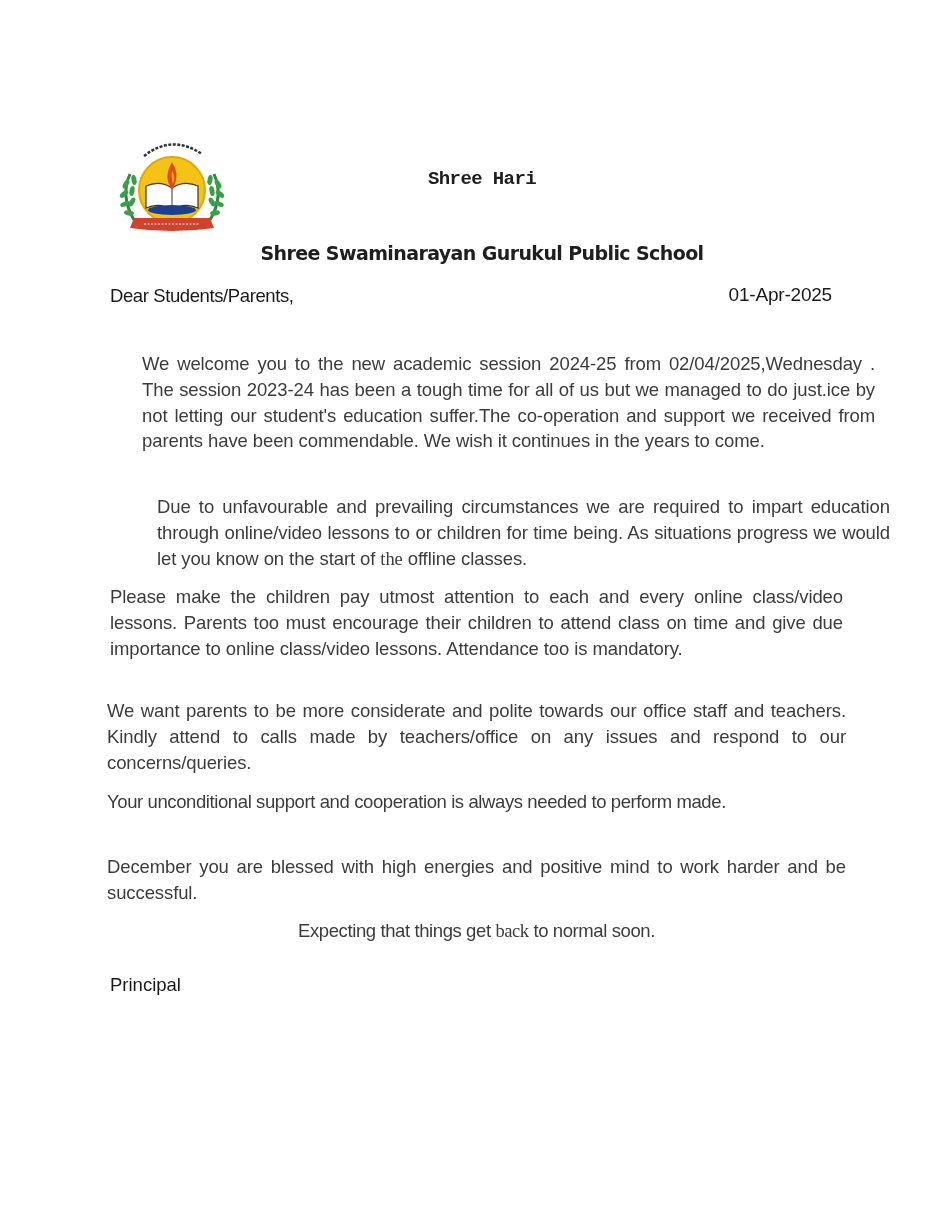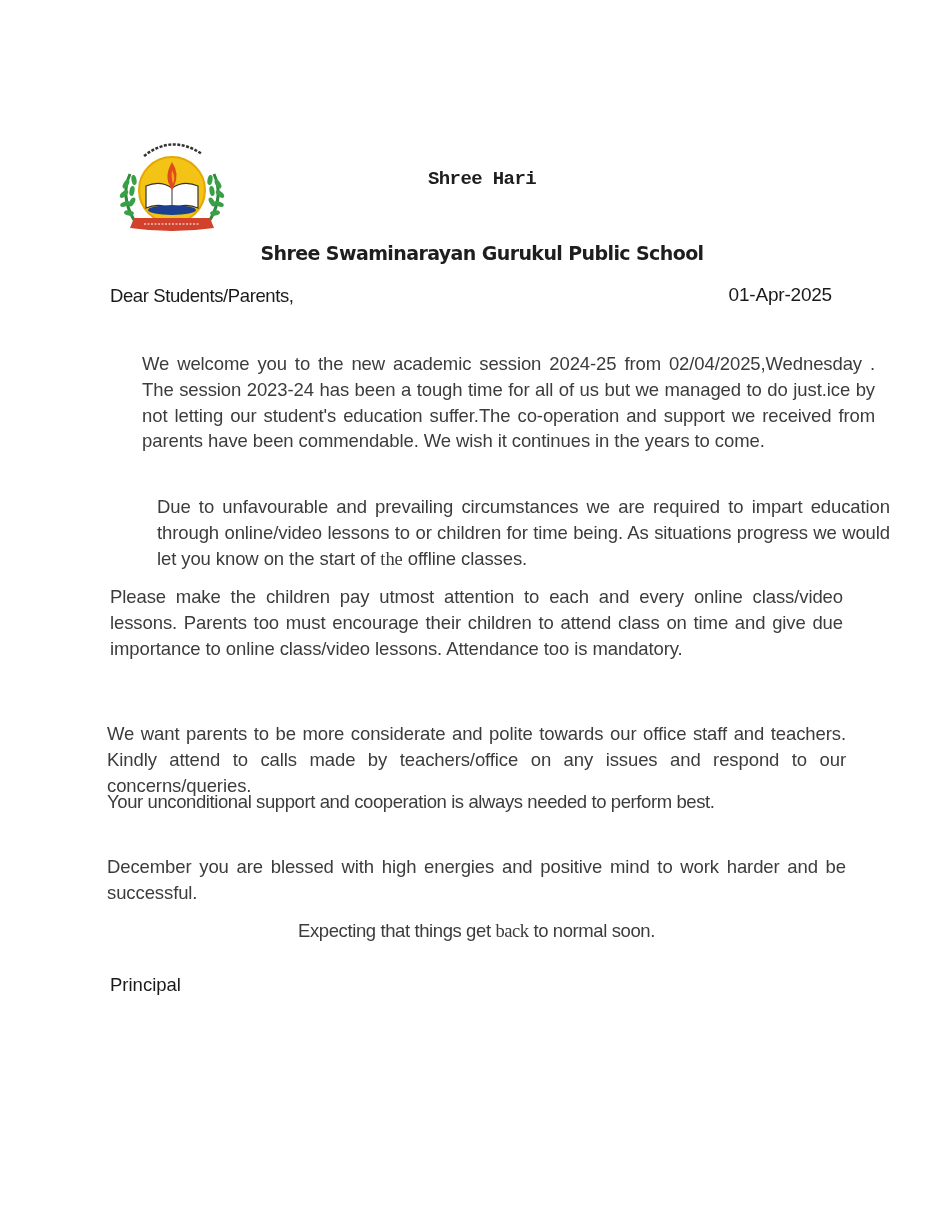--- a/index.html
+++ b/index.html
@@ -11,21 +11,21 @@
            font-size: 19px; letter-spacing: -0.6px; white-space: nowrap; }
     .hdr1 { top: 168px; font-family: Liberation Mono, monospace; }
     .hdr2 { top: 198px; margin-top: 44px; }
     .salut { position: absolute; left: 110px; top: 285px; font-size: 18.5px; color: #1a1a1a; letter-spacing: -0.4px; }
     .date { position: absolute; right: 110px; top: 284px; font-size: 19px; color: #1a1a1a; letter-spacing: -0.2px; }
     .para { position: absolute; width: 733px; font-size: 18.5px; line-height: 25.8px;
             text-align: justify; color: #3c3c3c; letter-spacing: -0.1px; }
     .p1 { left: 110px; top: 351px; margin-left: 32px; }
     .p2 { left: 110px; top: 494px; margin-left: 47px; }
     .p3 { left: 110px; top: 584px; }
-    .p4 { left: 107px; top: 698px; width: 739px; margin-top: 23px; }
+    .p4 { left: 107px; top: 698px; width: 739px; }
     .p5 { left: 107px; top: 789px; width: 739px; text-align: left; letter-spacing: -0.4px; }
     .p6 { left: 107px; top: 854px; width: 739px; }
     .p7 { left: 107px; top: 918px; width: 739px; text-align: center; letter-spacing: -0.4px; }
     .sign { position: absolute; left: 110px; top: 974px; font-size: 18.5px; color: #1a1a1a; }
     .serif { font-family: "Liberation Serif", serif; }
   </style>
 </head>
 <body>
 
 <div class="logo">
@@ -78,19 +78,19 @@
 <div class="date">01-Apr-2025</div>
 
 <div class="para p1">We welcome you to the new academic session 2024-25 from 02/04/2025,Wednesday . The session 2023-24  has been a tough time for all of us but we managed to do just.ice by not letting our student's education suffer.The co-operation and support we received from parents have been commendable. We wish it  continues in the years to come.</div>
 
 <div class="para p2"><span>Due to unfavourable and prevailing circumstances we are required to impart education through online/video lessons to or children for time being.  As situations progress we would let you know on the start of </span><span class="serif">the</span><span> offline classes.</span></div>
 
 <div class="para p3">Please make the children pay utmost attention to each and every online class/video lessons. Parents too must encourage their children  to attend class on time and give due importance to online class/video lessons. Attendance too is mandatory.</div>
 
 <div class="para p4">We want parents to be more considerate and polite towards our office staff and teachers.  Kindly attend to calls made by teachers/office on any issues and respond to our concerns/queries.</div>
 
-<div class="para p5">Your unconditional support and cooperation is always needed to perform best.</div>
+<div class="para p5">Your unconditional support and cooperation is always needed to perform made.</div>
 
 <div class="para p6">December you are blessed with high energies and positive mind to work harder and be successful.</div>
 
 <div class="para p7"><span>Expecting that things get </span><span class="serif">back</span><span> to normal soon.</span></div>
 
 <div class="sign">Principal</div>
 
 </body></html>

